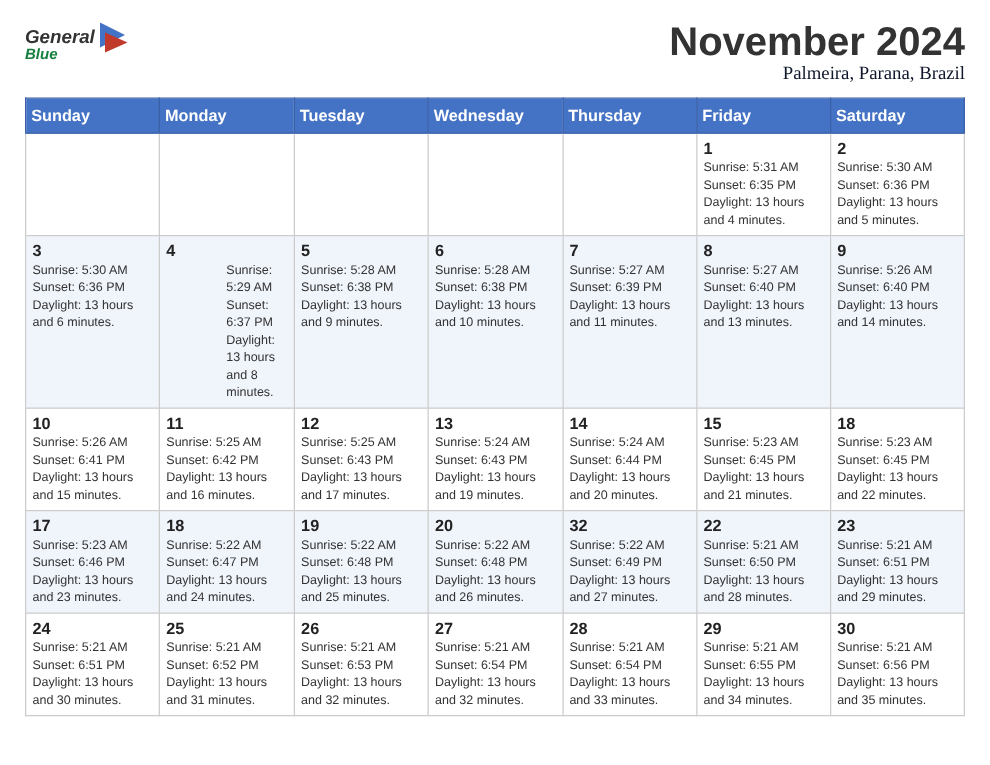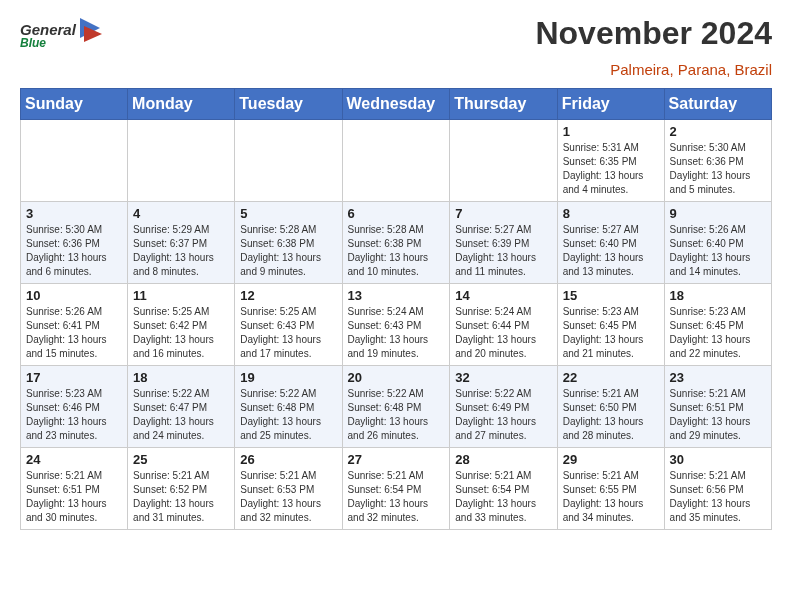--- a/index.html
+++ b/index.html
@@ -32,32 +32,33 @@
     }
     .month-title {
       font-size: 32px;
       font-weight: bold;
       color: #333;
       line-height: 1.1;
       margin-left: 36px;
     }
     .location {
       font-size: 15px;
-      color: #c2410c;
-      margin-top: 10px;
+      color: #0f172a;
+      margin-top: 0;
+      font-family: Liberation Serif, serif;
     }
     .calendar {
       width: 100%;
       border-collapse: collapse;
       border: 1px solid #ccc;
     }
     .calendar th {
       background: #4472c4;
       color: #fff;
-      font-size: 16px;
+      font-size: 13px;
       font-weight: bold;
       padding: 6px 4px;
       text-align: left;
       border: 1px solid #3a60a8;
     }
     .calendar td {
       vertical-align: top;
       padding: 4px 5px;
       border: 1px solid #ccc;
       width: 108px;
@@ -167,21 +168,21 @@
         <tr>
           <td>
             <span class="day-num">3</span>
             <div class="day-info" style="white-space: pre-line;">Sunrise: 5:30 AM
 Sunset: 6:36 PM
 Daylight: 13 hours
 and 6 minutes.</div>
           </td>
           <td>
             <span class="day-num">4</span>
-            <div class="day-info" style="white-space: pre-line;">Sunrise: 5:29 AM
+            <div class="day-info" style="white-space: pre-line; margin-left: 48px;">Sunrise: 5:29 AM
 Sunset: 6:37 PM
 Daylight: 13 hours
 and 8 minutes.</div>
           </td>
           <td>
             <span class="day-num">5</span>
             <div class="day-info" style="white-space: pre-line;">Sunrise: 5:28 AM
 Sunset: 6:38 PM
 Daylight: 13 hours
 and 9 minutes.</div>

